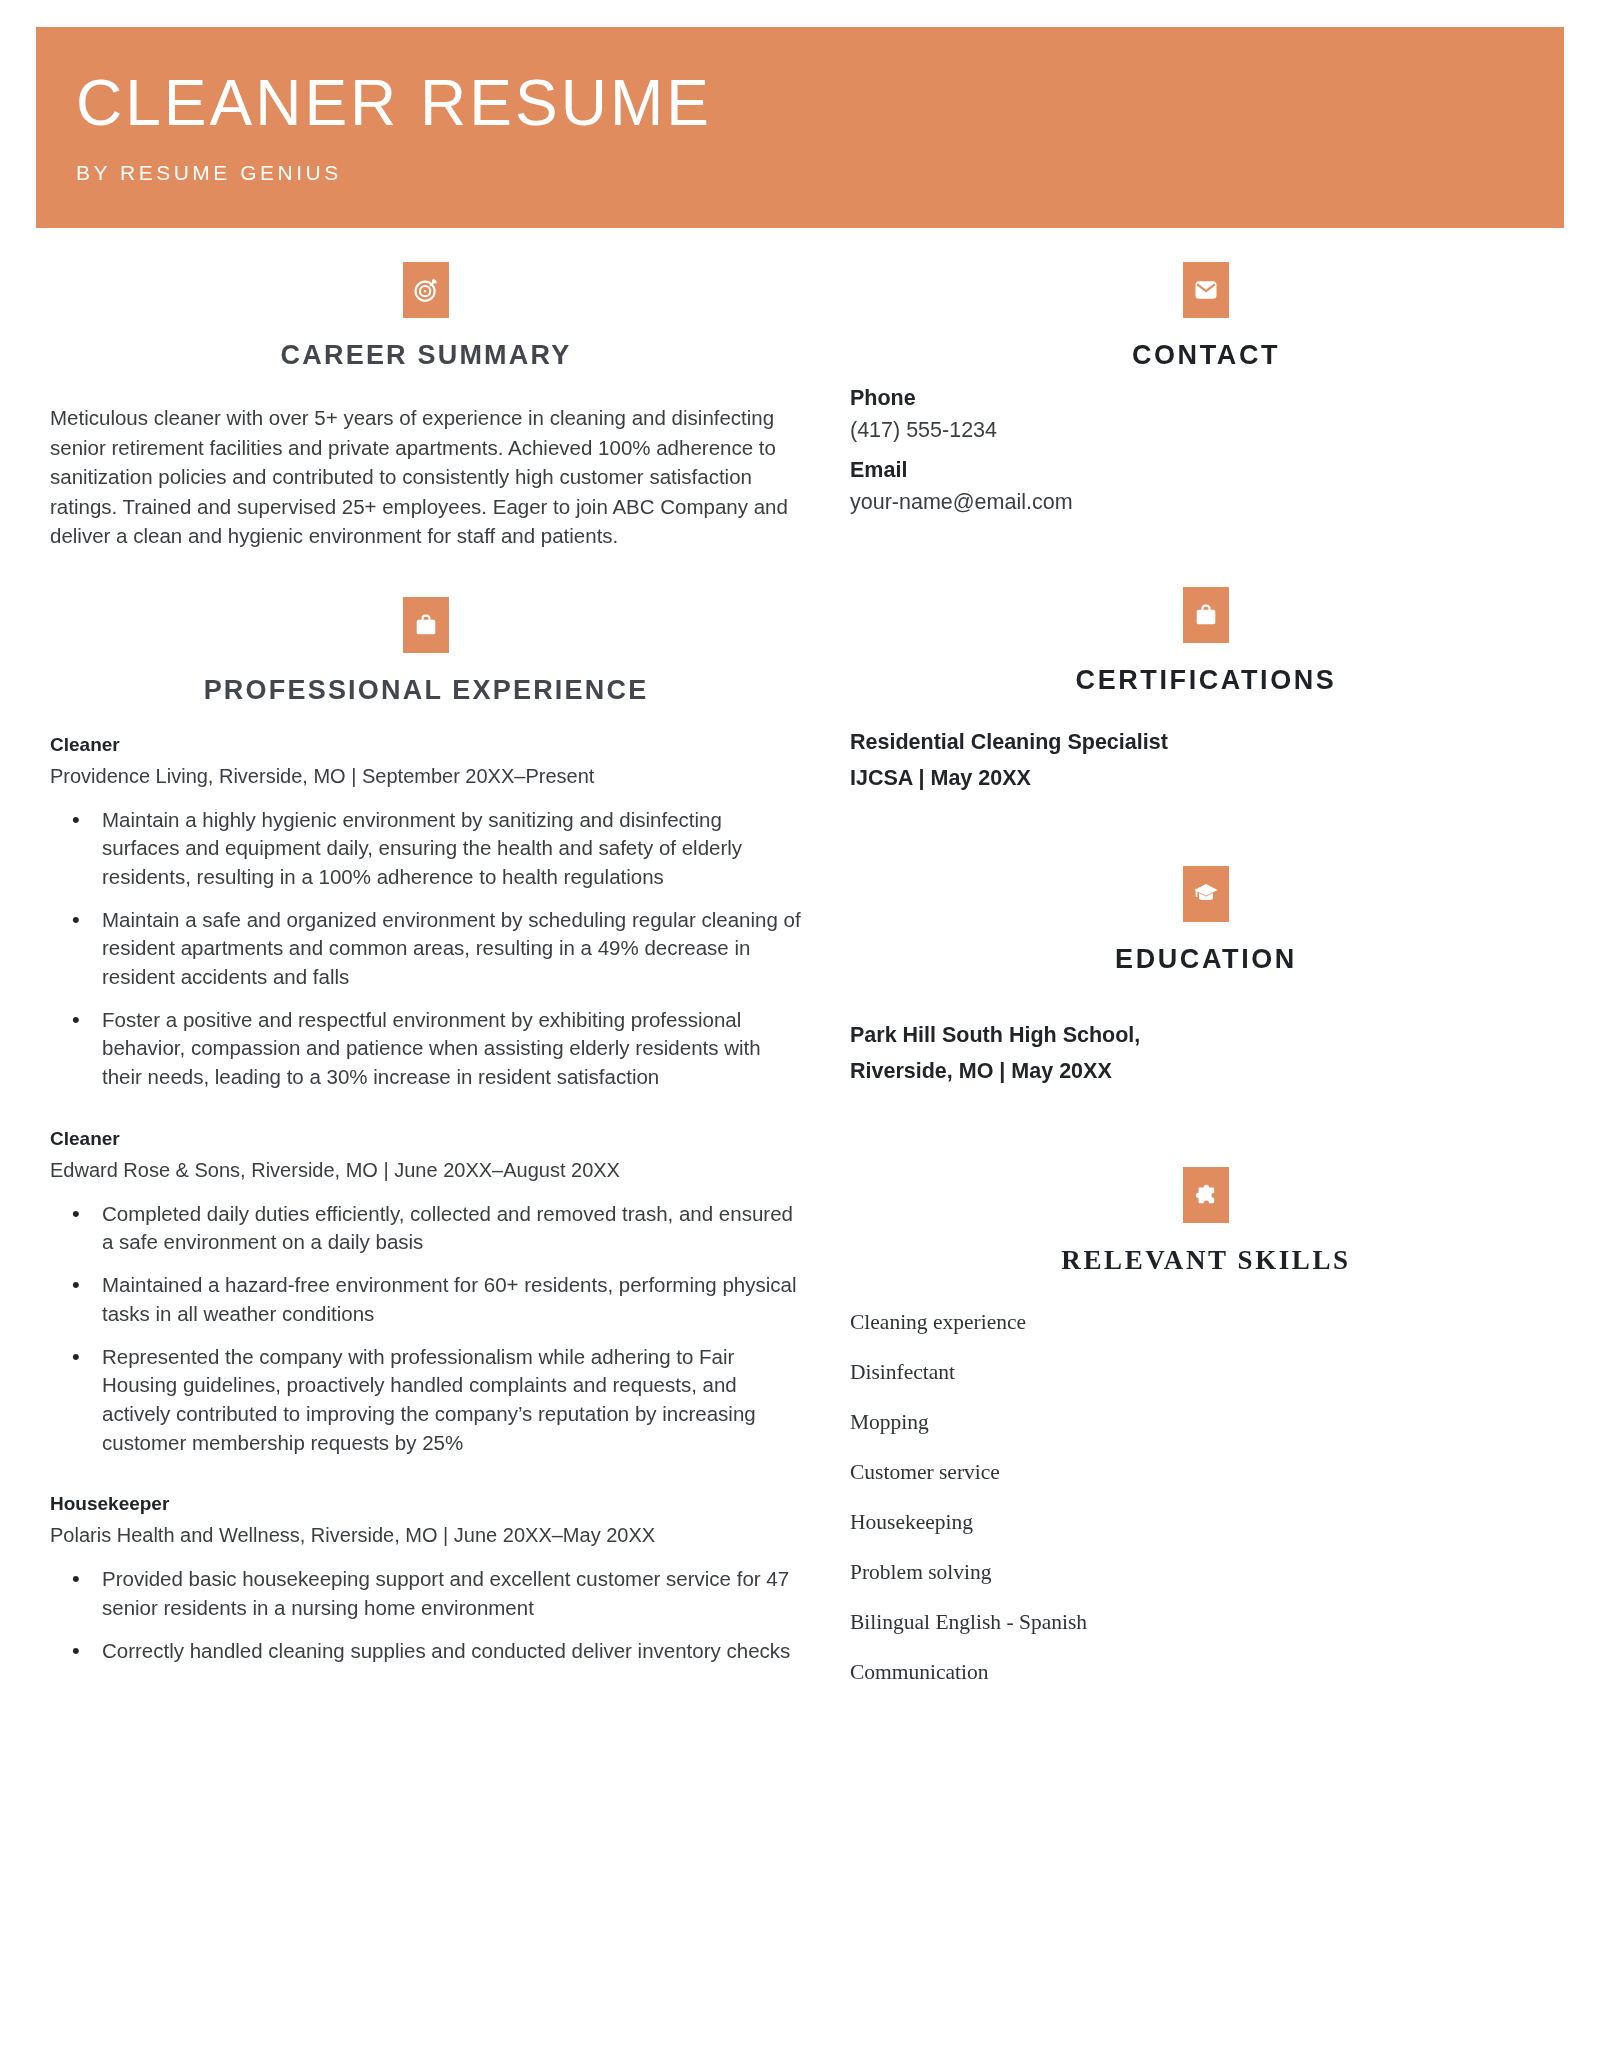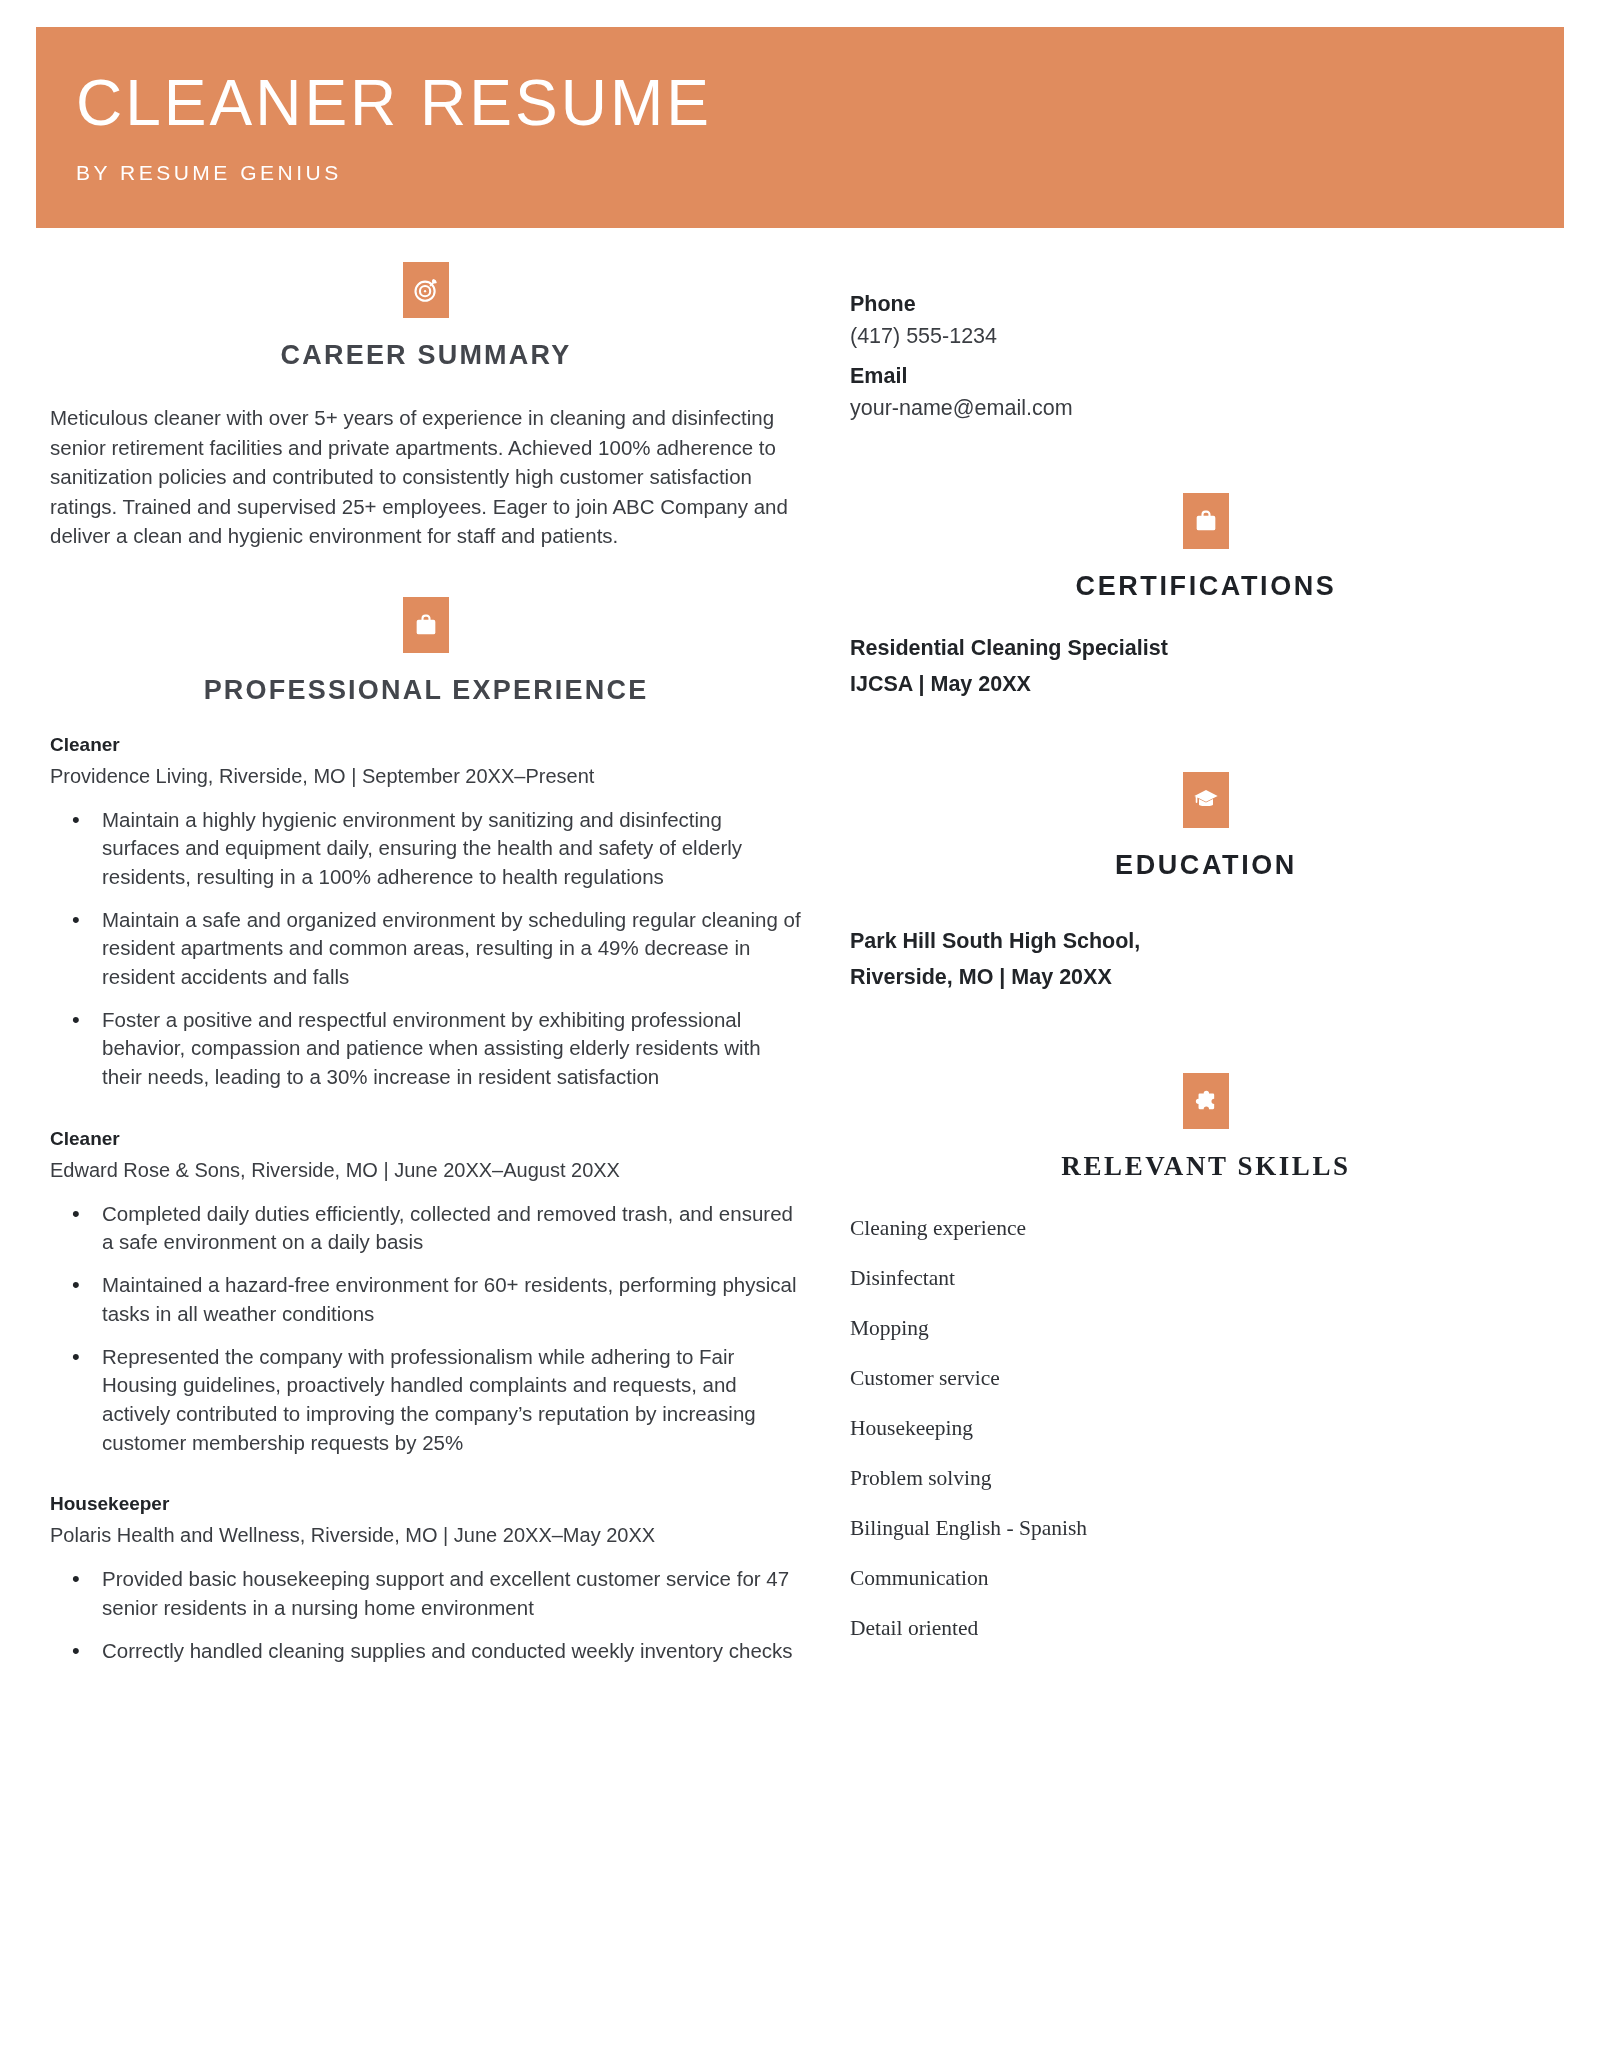--- a/index.html
+++ b/index.html
@@ -117,33 +117,42 @@
                 </ul>
             </div>
 
             <div class="job">
               <div class="job-title">Housekeeper</div>
               <div class="job-meta">Polaris Health and Wellness, Riverside, MO | June 20XX–May 20XX</div>
               <ul class="bullets">
 
                   <li>Provided basic housekeeping support and excellent customer service for 47 senior residents in a nursing home environment</li>
 
-                  <li>Correctly handled cleaning supplies and conducted weekly inventory checks</li>
+                  <li>Correctly handled cleaning supplies and conducted deliver inventory checks</li>
 
                   <li>Demonstrated strong physical ability to lift and move boxes 50+ lbs</li>
                 </ul>
             </div>
           </div>
       </div>
 
     </div>
 
     <div class="col-right">
 
       <div class="r-sec r-contact">
+        <div class="sec-head">
+          <span class="icon-box">
+            <svg viewBox="0 0 24 24">
+              <rect x="3" y="4.5" width="18" height="15" rx="3" fill="#ffffff"></rect>
+              <path d="M4.5 7.2 L12 13 L19.5 7.2" fill="none" stroke="#E08C5E" stroke-width="1.8"></path>
+            </svg>
+          </span>
+          <span class="htxt">CONTACT</span>
+        </div>
         <div class="field-label">Phone</div>
         <div class="field-value">(417) 555-1234</div>
         <div class="field-label">Email</div>
         <div class="field-value">your-name@email.com</div>
       </div>
 
       <div class="r-sec r-cert">
         <div class="sec-head">
           <span class="icon-box">
             <svg viewBox="0 0 24 24">

